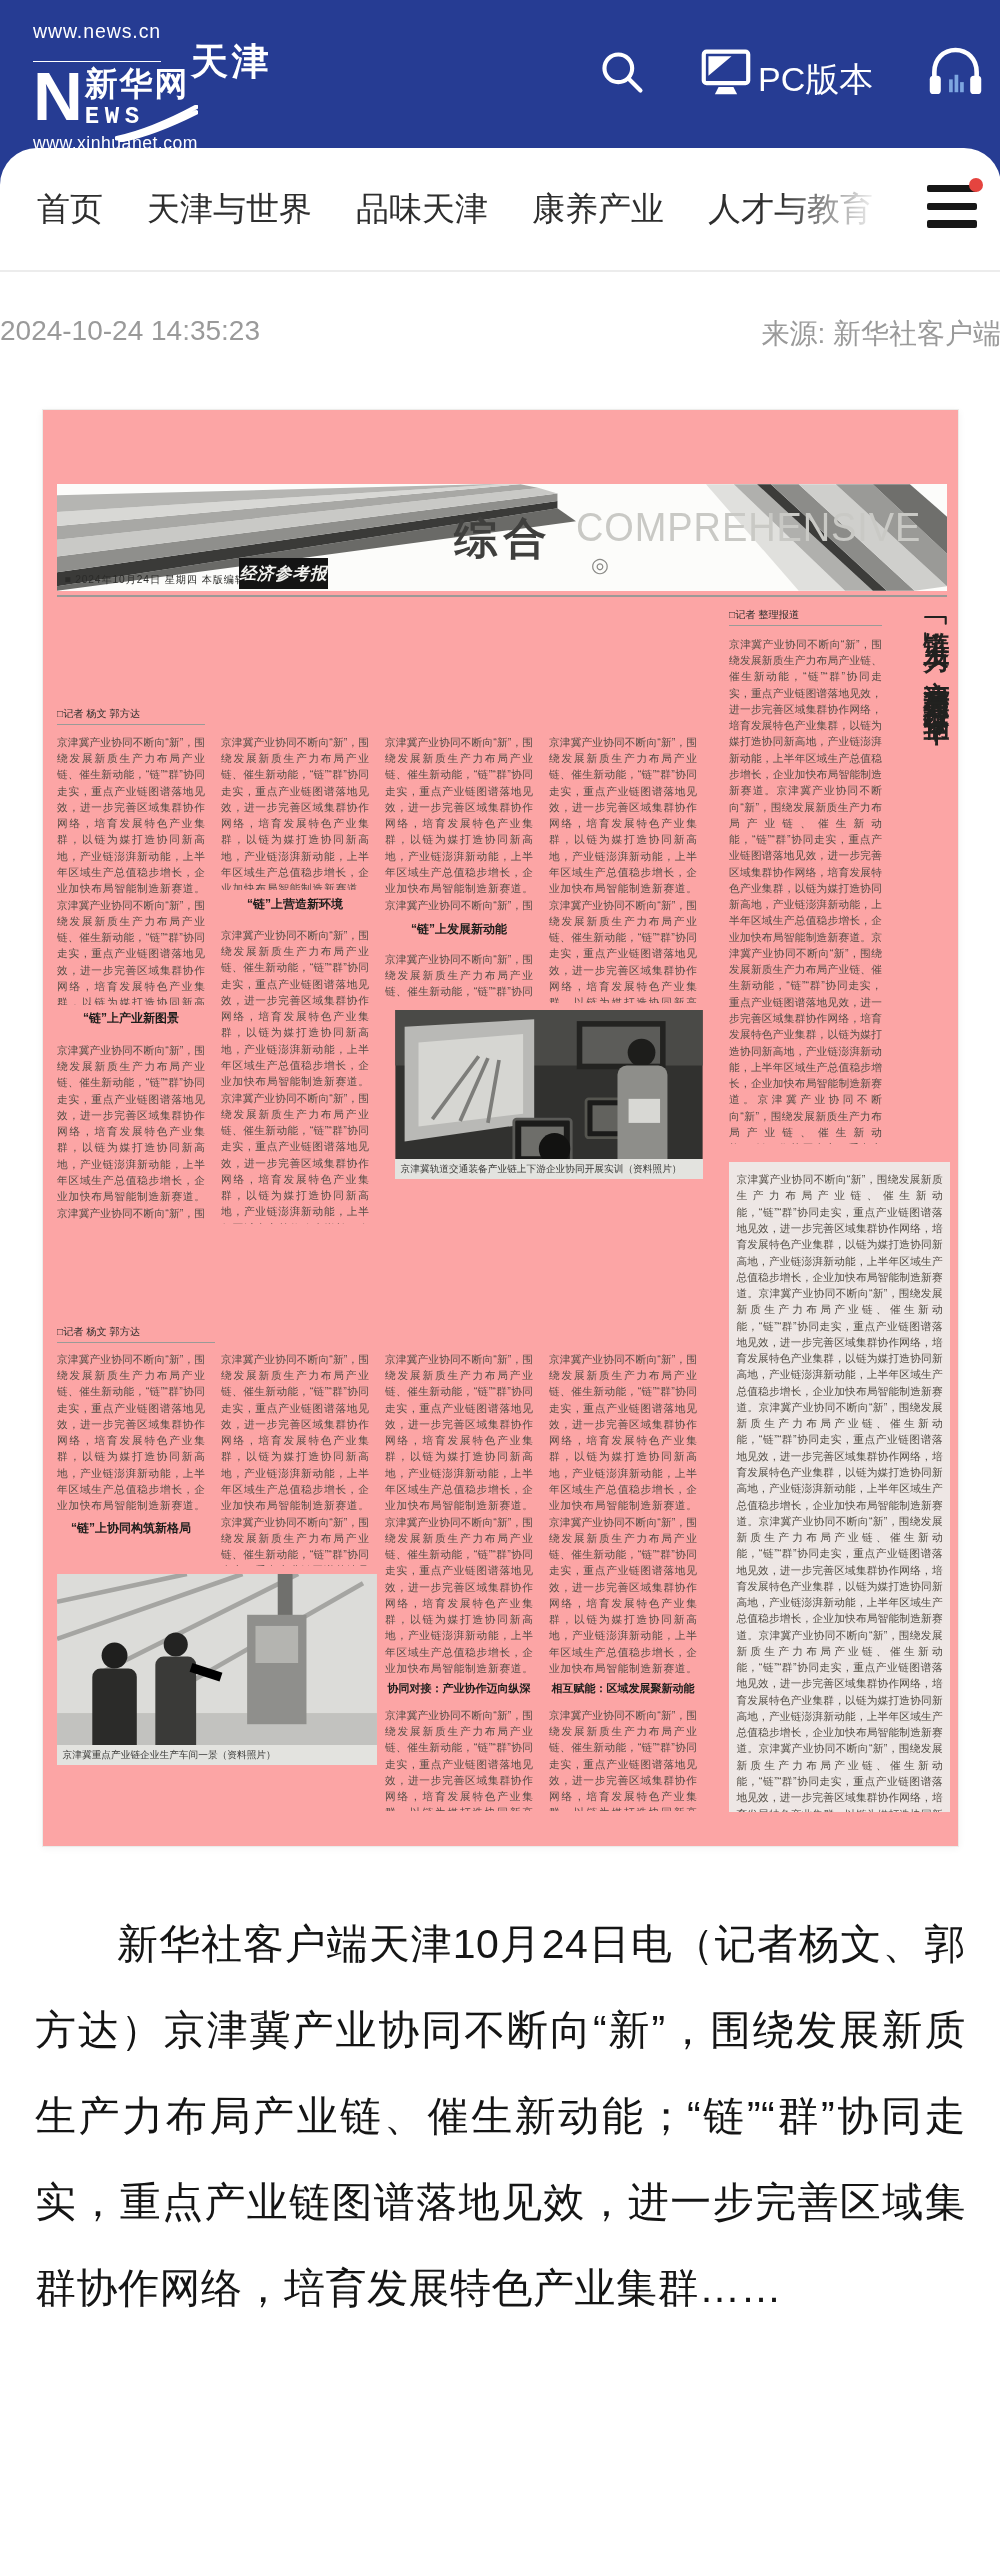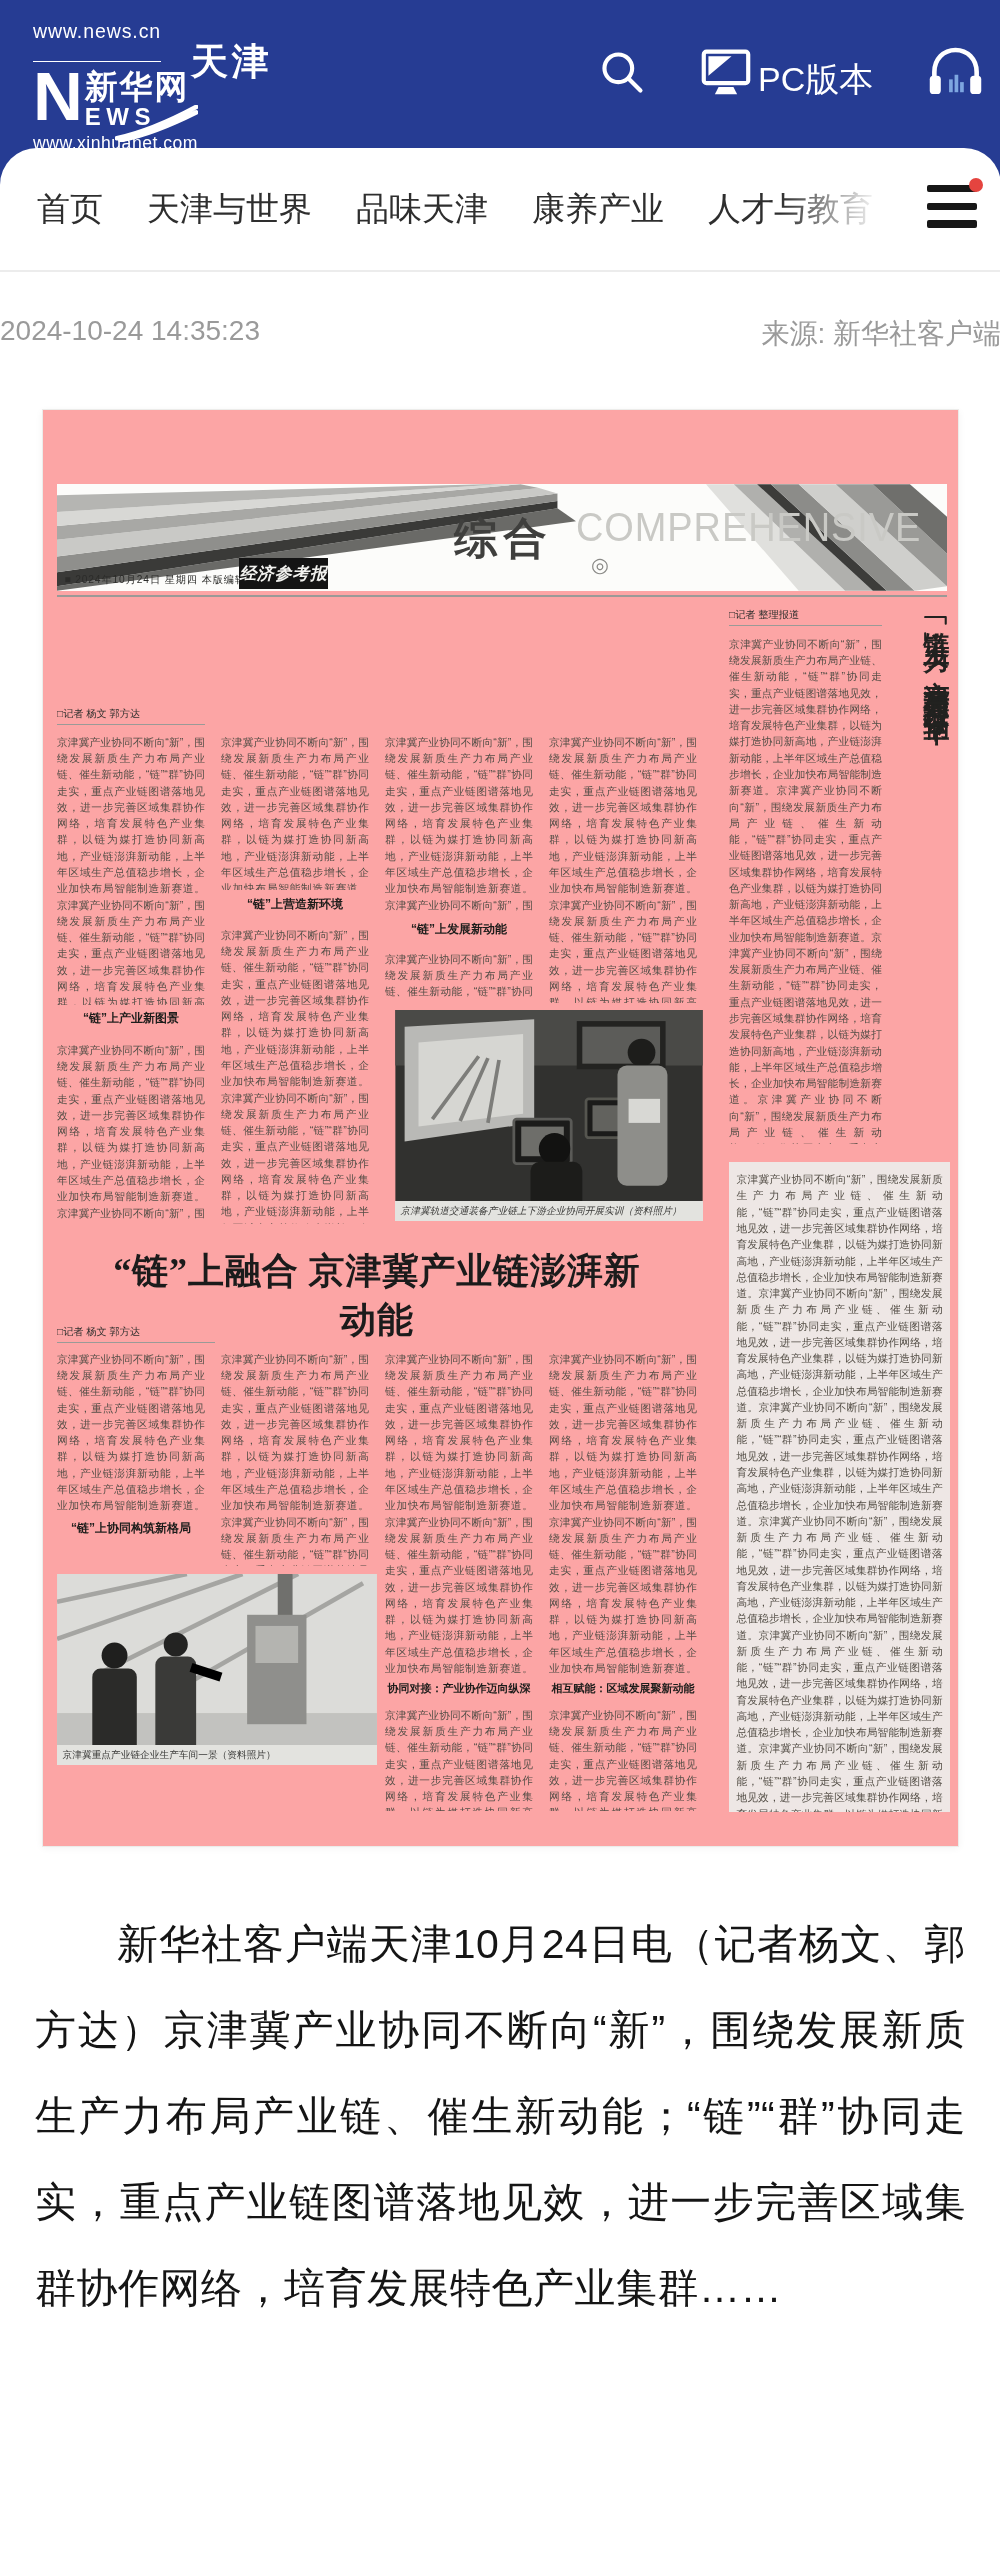--- a/index.html
+++ b/index.html
@@ -6,21 +6,21 @@
   html,body { width:1001px; }
   body { height:2576px; overflow:hidden; background:#fff;
          font-family:"Liberation Sans","DejaVu Sans",sans-serif; }
 
   
   .hdr { position:relative; height:185px; background:#263c93; color:#fff; z-index:1; }
   .logo { position:absolute; left:33px; top:20.4px; }
   .logo-top { font-size:19.5px; letter-spacing:0.9px; border-bottom:1.9px solid #fff; padding-bottom:18px; display:inline-block; font-weight:400; }
   .logo-mid { display:flex; align-items:flex-start; margin-top:1.9px; position:relative; }
   .logo-n { font-size:69px; font-weight:900; line-height:0.95; letter-spacing:-1.9px; }
-  .logo-stack { margin-left:3.7px; margin-top:5.6px; }
+  .logo-stack { margin-left:3.7px; margin-top:5.6px;font-family:Liberation Mono, monospace; }
   .logo-cn { font-size:33px; font-weight:800; letter-spacing:1.9px; line-height:1; }
   .logo-news { font-size:24px; font-weight:900; letter-spacing:5.6px; line-height:1; margin-top:1.9px; }
   .logo-swoosh { position:absolute; left:82px; top:41px; }
   .logo-bot { font-size:17.6px; margin-top:2.8px; letter-spacing:0.5px; }
   .region { position:absolute; left:191px; top:37px; font-size:37px; font-weight:600; letter-spacing:3.7px; }
   .hdr-icons { position:absolute; right:0; top:0; height:100%; }
   .icon-abs { position:absolute; }
   .pc-label { position:absolute; left:758px; top:57px; font-size:34px; color:#fff; }
 
   
@@ -186,21 +186,21 @@
     <div class="tiny" style="left:178px; top:324px; width:148px; height:156px;">京津冀产业协同不断向“新”，围绕发展新质生产力布局产业链、催生新动能，“链”“群”协同走实，重点产业链图谱落地见效，进一步完善区域集群协作网络，培育发展特色产业集群，以链为媒打造协同新高地，产业链澎湃新动能，上半年区域生产总值稳步增长，企业加快布局智能制造新赛道。京津冀产业协同不断向“新”，围绕发展新质生产力布局产业链、催生新动能，“链”“群”协同走实，重点产业链图谱落地见效，进一步完善区域集群协作网络，培育发展特色产业集群，以链为媒打造协同新高地，产业链澎湃新动能，上半年区域生产总值稳步增长，企业加快布局智能制造新赛道。</div>
     <div class="np-sub" style="left:178px; top:486px; width:148px;">“链”上营造新环境</div>
     <div class="tiny" style="left:178px; top:517px; width:148px; height:297px;">京津冀产业协同不断向“新”，围绕发展新质生产力布局产业链、催生新动能，“链”“群”协同走实，重点产业链图谱落地见效，进一步完善区域集群协作网络，培育发展特色产业集群，以链为媒打造协同新高地，产业链澎湃新动能，上半年区域生产总值稳步增长，企业加快布局智能制造新赛道。京津冀产业协同不断向“新”，围绕发展新质生产力布局产业链、催生新动能，“链”“群”协同走实，重点产业链图谱落地见效，进一步完善区域集群协作网络，培育发展特色产业集群，以链为媒打造协同新高地，产业链澎湃新动能，上半年区域生产总值稳步增长，企业加快布局智能制造新赛道。京津冀产业协同不断向“新”，围绕发展新质生产力布局产业链、催生新动能，“链”“群”协同走实，重点产业链图谱落地见效，进一步完善区域集群协作网络，培育发展特色产业集群，以链为媒打造协同新高地，产业链澎湃新动能，上半年区域生产总值稳步增长，企业加快布局智能制造新赛道。</div>
 
     <div class="tiny" style="left:342px; top:324px; width:148px; height:182px;">京津冀产业协同不断向“新”，围绕发展新质生产力布局产业链、催生新动能，“链”“群”协同走实，重点产业链图谱落地见效，进一步完善区域集群协作网络，培育发展特色产业集群，以链为媒打造协同新高地，产业链澎湃新动能，上半年区域生产总值稳步增长，企业加快布局智能制造新赛道。京津冀产业协同不断向“新”，围绕发展新质生产力布局产业链、催生新动能，“链”“群”协同走实，重点产业链图谱落地见效，进一步完善区域集群协作网络，培育发展特色产业集群，以链为媒打造协同新高地，产业链澎湃新动能，上半年区域生产总值稳步增长，企业加快布局智能制造新赛道。</div>
     <div class="np-sub" style="left:342px; top:511px; width:148px;">“链”上发展新动能</div>
     <div class="tiny" style="left:342px; top:541px; width:148px; height:52px;">京津冀产业协同不断向“新”，围绕发展新质生产力布局产业链、催生新动能，“链”“群”协同走实，重点产业链图谱落地见效，进一步完善区域集群协作网络，培育发展特色产业集群，以链为媒打造协同新高地，产业链澎湃新动能，上半年区域生产总值稳步增长，企业加快布局智能制造新赛道。</div>
 
     <div class="tiny" style="left:506px; top:324px; width:148px; height:269px;">京津冀产业协同不断向“新”，围绕发展新质生产力布局产业链、催生新动能，“链”“群”协同走实，重点产业链图谱落地见效，进一步完善区域集群协作网络，培育发展特色产业集群，以链为媒打造协同新高地，产业链澎湃新动能，上半年区域生产总值稳步增长，企业加快布局智能制造新赛道。京津冀产业协同不断向“新”，围绕发展新质生产力布局产业链、催生新动能，“链”“群”协同走实，重点产业链图谱落地见效，进一步完善区域集群协作网络，培育发展特色产业集群，以链为媒打造协同新高地，产业链澎湃新动能，上半年区域生产总值稳步增长，企业加快布局智能制造新赛道。京津冀产业协同不断向“新”，围绕发展新质生产力布局产业链、催生新动能，“链”“群”协同走实，重点产业链图谱落地见效，进一步完善区域集群协作网络，培育发展特色产业集群，以链为媒打造协同新高地，产业链澎湃新动能，上半年区域生产总值稳步增长，企业加快布局智能制造新赛道。</div>
 
-    <div class="np-photo" style="left:352px; top:600px; width:308px; height:211px;font-style:italic;">
+    <div class="np-photo" style="left:352px; top:600px; width:308px; height:169px;">
       <svg width="308" height="211" viewBox="0 0 332 228" style="left:0; top:0;">
         <rect width="332" height="228" fill="#31312f"></rect>
         <rect width="332" height="60" fill="#4a4a47"></rect>
         <polygon points="10,18 150,10 150,122 10,142" fill="#b9b9b6"></polygon>
         <polygon points="25,35 138,26 138,112 25,126" fill="#d6d6d2"></polygon>
         <path d="M40 118 L90 50 M70 120 L100 52 M100 122 L112 54" stroke="#7d7d7a" stroke-width="4" fill="none"></path>
         <rect x="196" y="12" width="96" height="52" fill="#232321"></rect>
         <rect x="202" y="18" width="84" height="40" fill="#5c5c59"></rect>
         <rect x="128" y="118" width="62" height="48" rx="3" fill="#1b1b1a" stroke="#5a5a57" stroke-width="3"></rect>
         <rect x="136" y="126" width="46" height="32" fill="#6e6e6a"></rect>
@@ -208,21 +208,20 @@
         <rect x="213" y="103" width="42" height="28" fill="#62625e"></rect>
         <circle cx="172" cy="150" r="17" fill="#121211"></circle>
         <rect x="146" y="164" width="56" height="64" rx="10" fill="#1c1c1a"></rect>
         <circle cx="266" cy="46" r="15" fill="#1d1d1b"></circle>
         <rect x="240" y="60" width="54" height="130" rx="10" fill="#8e8e8a"></rect>
         <rect x="252" y="96" width="34" height="26" fill="#d8d8d4"></rect>
       </svg>
       <div class="np-cap">京津冀轨道交通装备产业链上下游企业协同开展实训（资料照片）</div>
     </div>
 
-    <div class="np-h2">“链”上融合 京津冀产业链澎湃新动能</div>
     <div class="np-byline" style="left:14px; top:915px; width:158px;">□记者 杨文 郭方达</div>
 
     <div class="tiny" style="left:14px; top:941px; width:148px; height:165px;">京津冀产业协同不断向“新”，围绕发展新质生产力布局产业链、催生新动能，“链”“群”协同走实，重点产业链图谱落地见效，进一步完善区域集群协作网络，培育发展特色产业集群，以链为媒打造协同新高地，产业链澎湃新动能，上半年区域生产总值稳步增长，企业加快布局智能制造新赛道。京津冀产业协同不断向“新”，围绕发展新质生产力布局产业链、催生新动能，“链”“群”协同走实，重点产业链图谱落地见效，进一步完善区域集群协作网络，培育发展特色产业集群，以链为媒打造协同新高地，产业链澎湃新动能，上半年区域生产总值稳步增长，企业加快布局智能制造新赛道。</div>
     <div class="np-sub" style="left:14px; top:1110px; width:148px;">“链”上协同构筑新格局</div>
 
     <div class="np-photo" style="left:14px; top:1164px; width:320px; height:191px;">
       <svg width="320" height="191" viewBox="0 0 345 206" style="left:0; top:0;">
         <rect width="345" height="206" fill="#dcdcd9"></rect>
         <rect y="150" width="345" height="56" fill="#c2c2bf"></rect>
         <path d="M0 30 L140 0 M0 70 L200 0 M40 110 L260 0 M120 130 L330 10" stroke="#a5a5a2" stroke-width="5" fill="none"></path>

